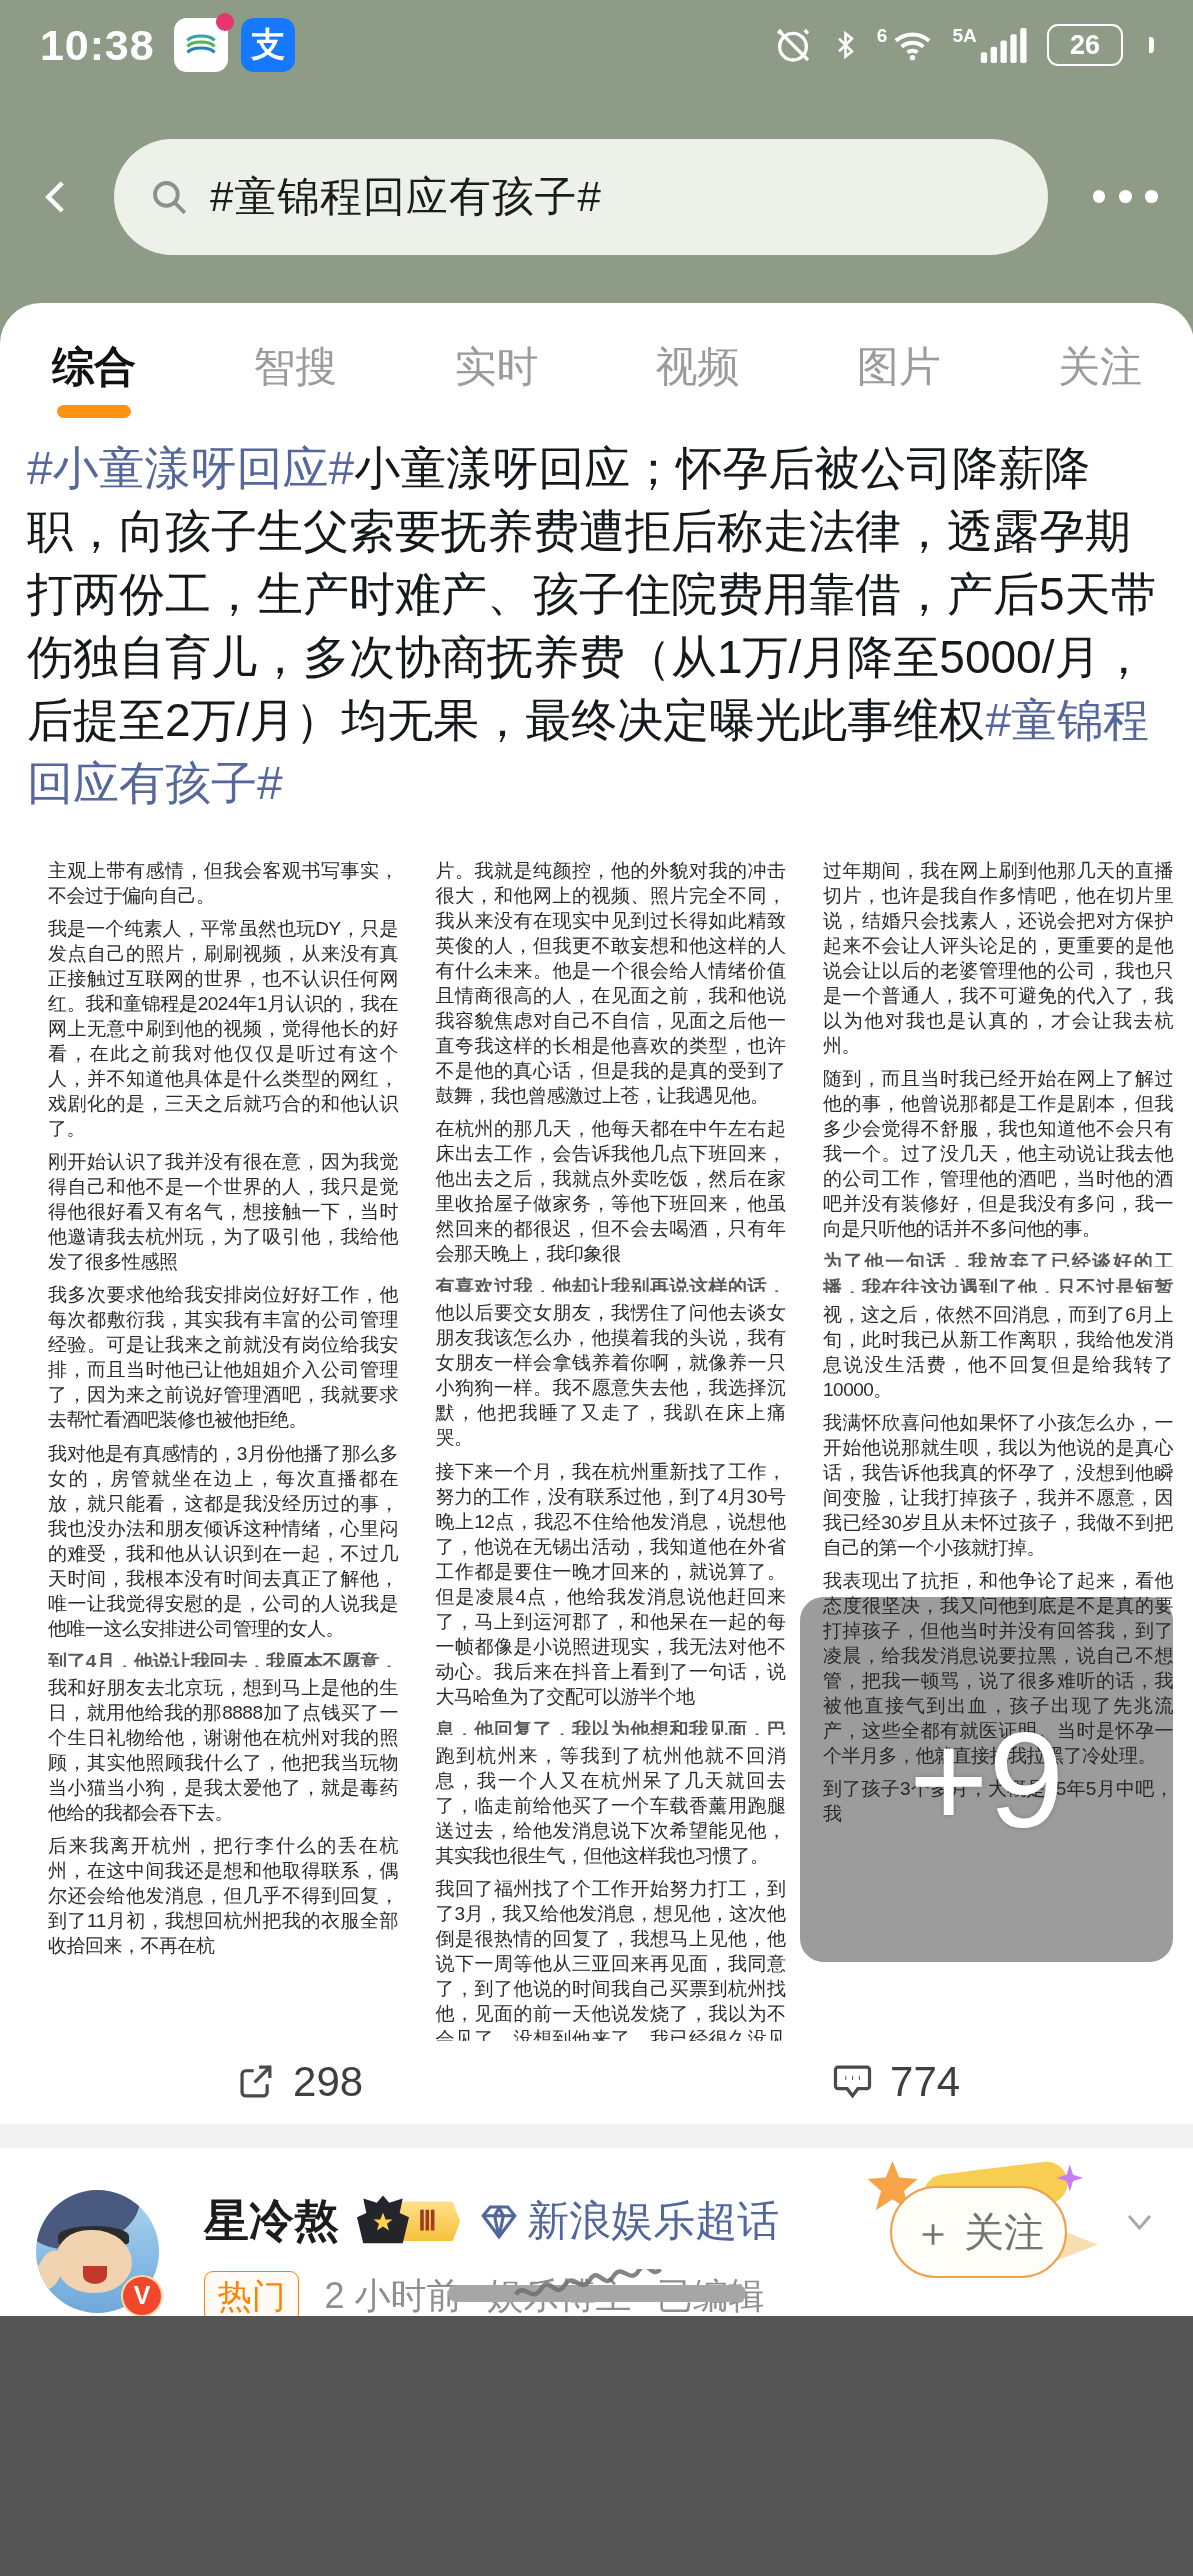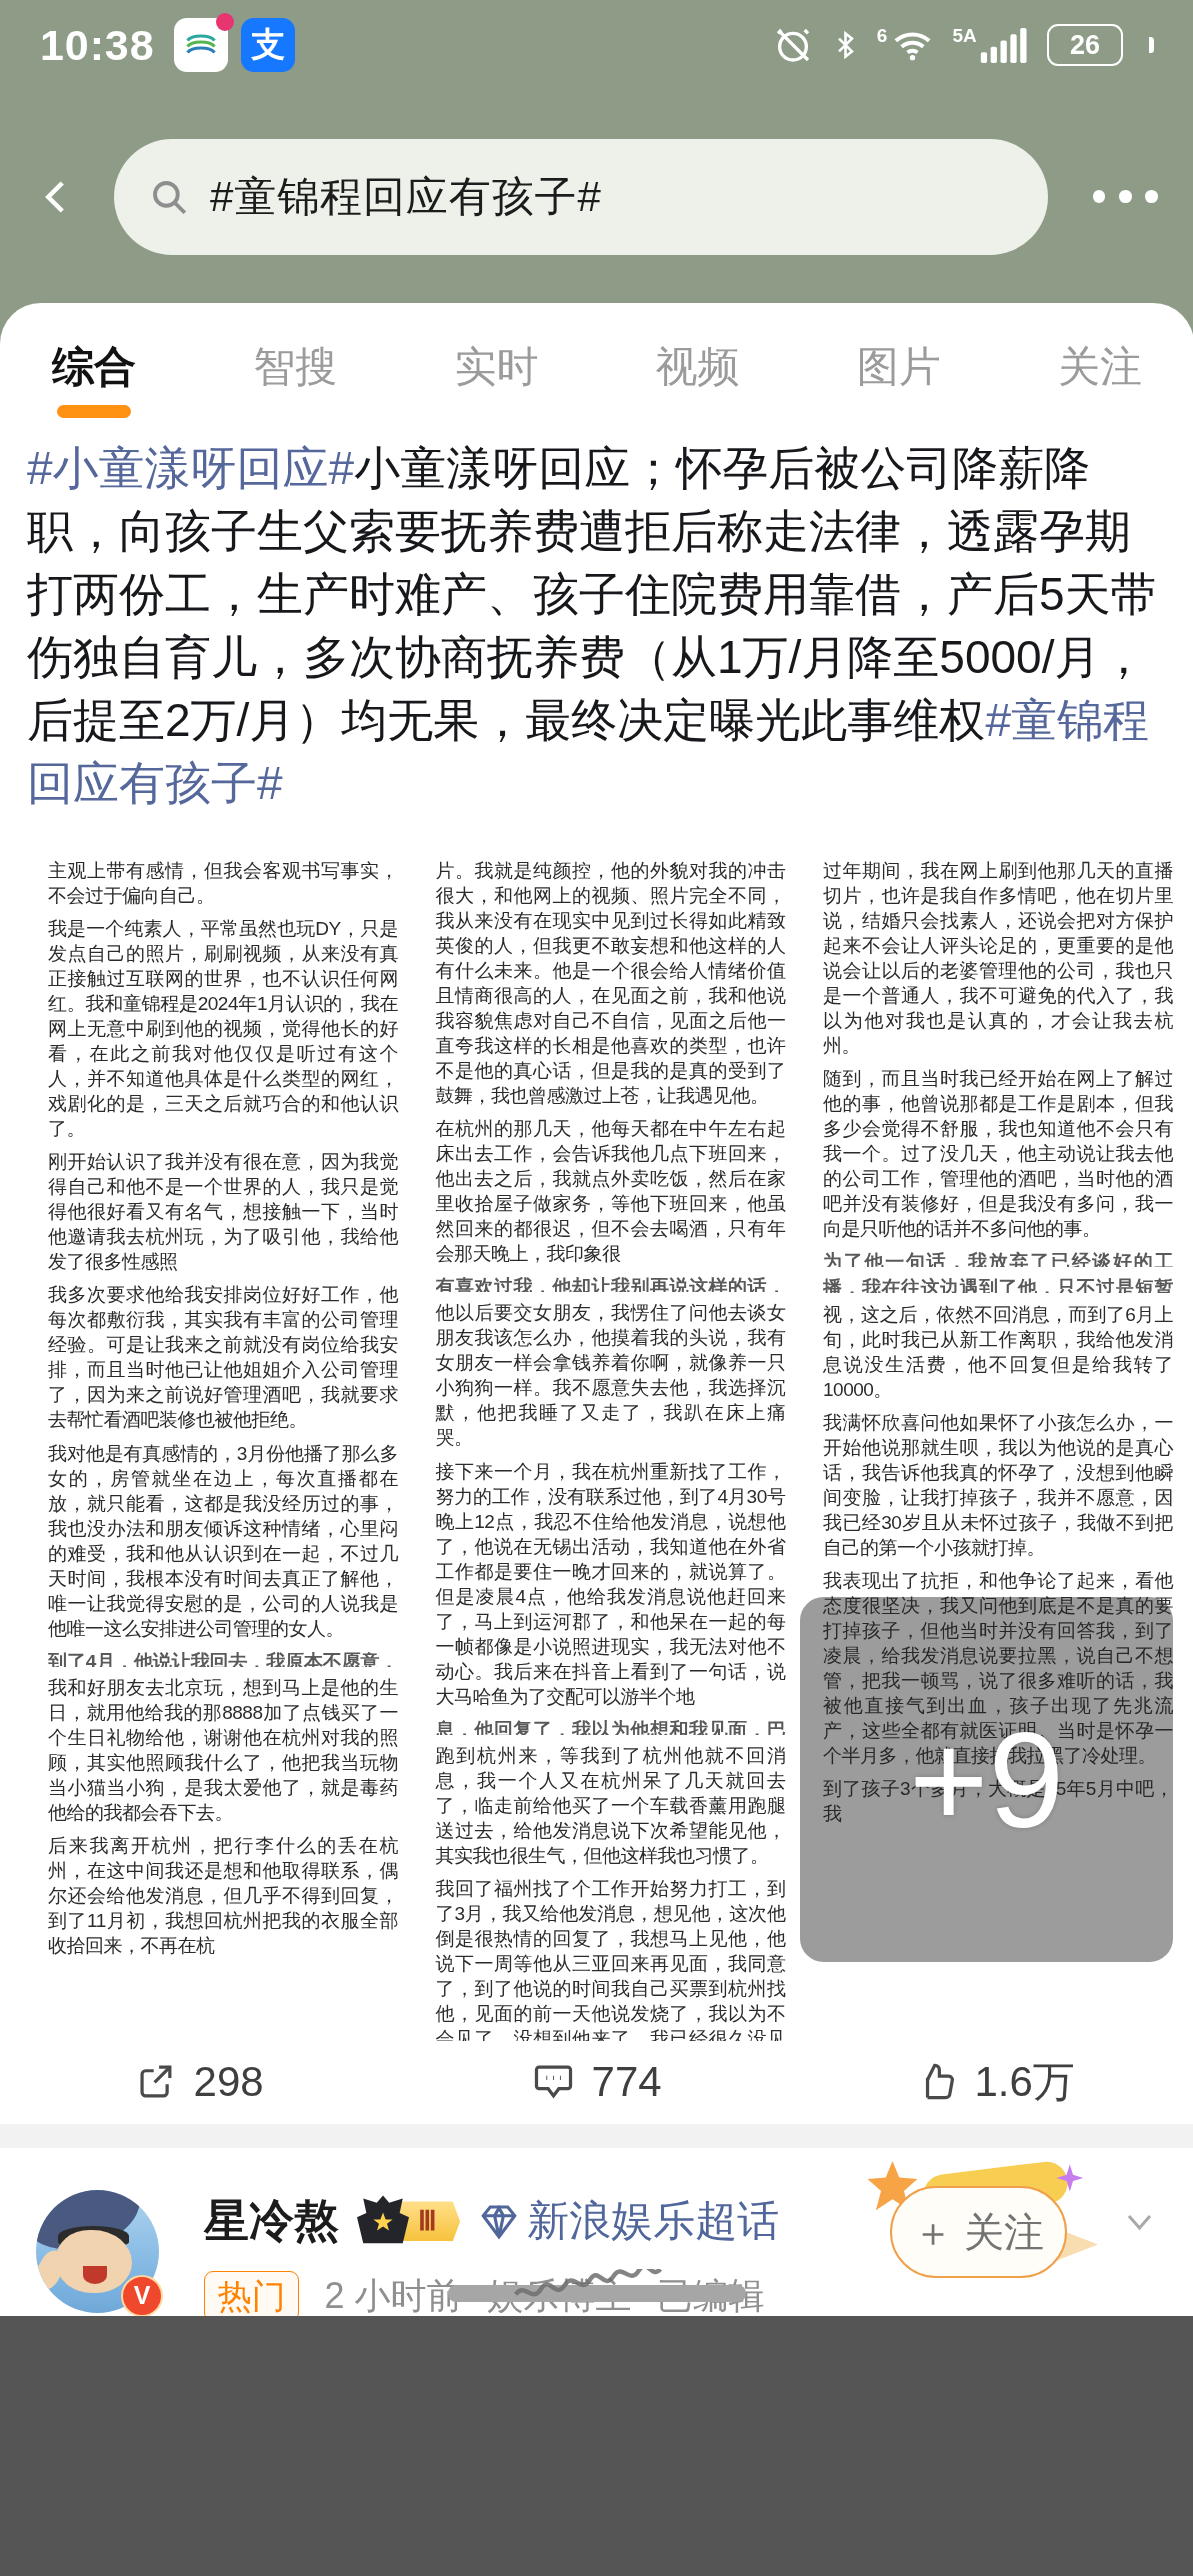--- a/index.html
+++ b/index.html
@@ -226,27 +226,20 @@
           </svg>
         <span>298</span>
       </div>
       <div class="eng-item">
         <svg width="43" height="43" viewBox="0 0 24 24" fill="none" stroke-width="1.8">
             <path d="M4 4h16a1.5 1.5 0 0 1 1.5 1.5v9A1.5 1.5 0 0 1 20 16h-5l-3 4-3-4H4a1.5 1.5 0 0 1-1.5-1.5v-9A1.5 1.5 0 0 1 4 4z"></path>
             <path d="M8 10h.5M11.8 10h.5M15.6 10h.5" stroke-width="2.4"></path>
           </svg>
         <span>774</span>
       </div>
-      <div class="eng-item">
-        <svg width="43" height="43" viewBox="0 0 24 24" fill="none" stroke-width="1.8">
-            <path d="M7 10v11"></path>
-            <path d="M7 11l4-8c1.6 0 2.6 1.1 2.6 2.6V9h5.2a2 2 0 0 1 2 2.4l-1.3 7.2a2.4 2.4 0 0 1-2.4 2.4H7"></path>
-          </svg>
-        <span>1.6万</span>
-      </div>
     </div>
 
     <div class="divider"></div>
 
     <div class="author-card">
       <div class="avatar">
         <i class="av-cap"></i>
           <i class="av-hair"></i>
           <i class="av-face"></i>
           <i class="av-mouth"></i>

